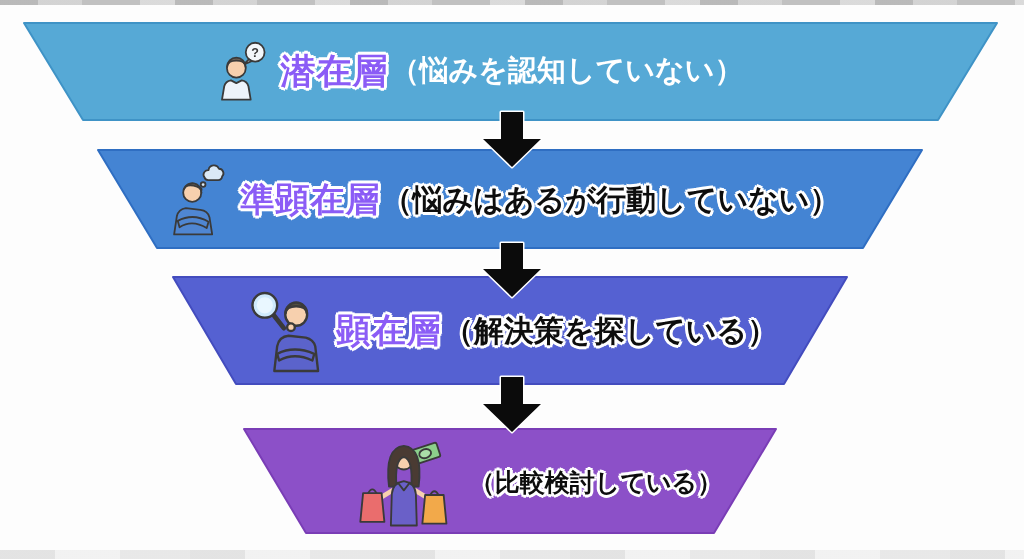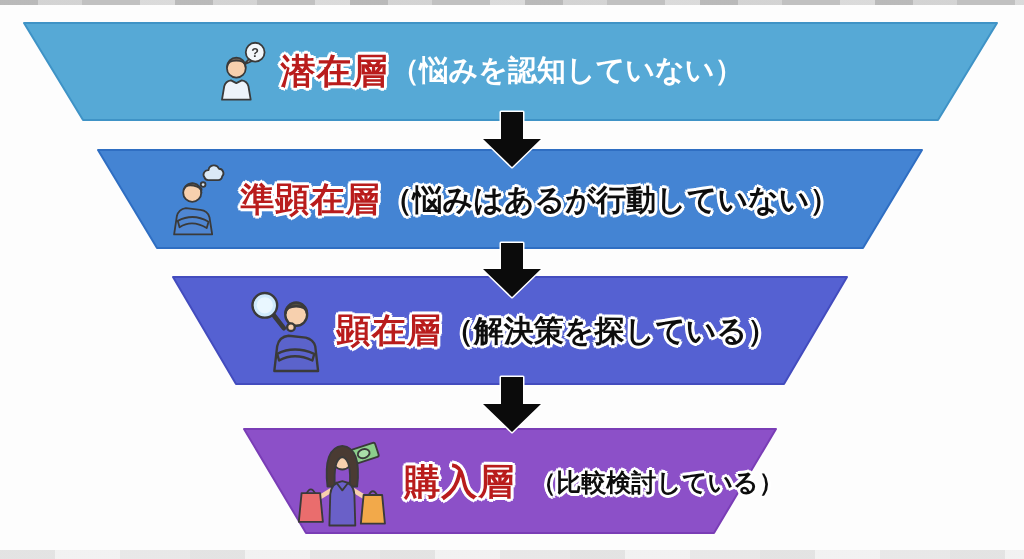--- a/index.html
+++ b/index.html
@@ -18,21 +18,21 @@
     background:repeating-linear-gradient(90deg,#dddddd 0 55px,#efefef 55px 120px,#e3e3e3 120px 190px);
     opacity:.8;
   }
   svg.base{position:absolute;left:0;top:0;}
   .row{
     position:absolute;display:flex;align-items:center;
     transform:translate(-50%,-50%);white-space:nowrap;
   }
   .row .icon{flex:0 0 auto;display:block;}
   .stage-label{
-    font-weight:bold;color:#b91c1c;letter-spacing:1px;
+    font-weight:bold;color:#8b5cf6;letter-spacing:1px;
     margin-left:12px;
     text-shadow:3px 0 0 #fff,-3px 0 0 #fff,0 3px 0 #fff,0 -3px 0 #fff,
       2.2px 2.2px 0 #fff,-2.2px 2.2px 0 #fff,2.2px -2.2px 0 #fff,-2.2px -2.2px 0 #fff;
   }
   .stage-note{
     font-weight:bold;margin-left:2px;letter-spacing:0px;
   }
   .note-outlined{
     color:#0d0d0d;
     text-shadow:3px 0 0 #fff,-3px 0 0 #fff,0 3px 0 #fff,0 -3px 0 #fff,
@@ -131,17 +131,16 @@
         <path d="M42 58 Q34 63 27 67" stroke-width="5" stroke-linecap="round" fill="none" stroke="#f7d0ae"></path>
         <path d="M66 58 Q74 63 81 67" stroke-width="5" stroke-linecap="round" fill="none" stroke="#f7d0ae"></path>
         <path d="M40 96 L41 62 Q42 50 54 48 Q66 50 67 62 L68 96 Z" fill="#6a60c8"></path>
         <path d="M47 49 L54 58 L61 49" fill="none"></path>
         <path d="M15 62 Q20 52 25 62" fill="none"></path>
         <path d="M10 61 L30 61 L33 92 L7 92 Z" fill="#ea6d6d"></path>
         <path d="M82 64 Q87 54 92 64" fill="none"></path>
         <path d="M77 63 L97 63 L100 94 L74 94 Z" fill="#f2a94a"></path>
       </g>
     </svg>
-    <div class="stage-label f36">購入層</div>
     <div class="stage-note note-outlined f25">（比較検討している）</div>
   </div>
 
 </div>
 
 </body></html>

